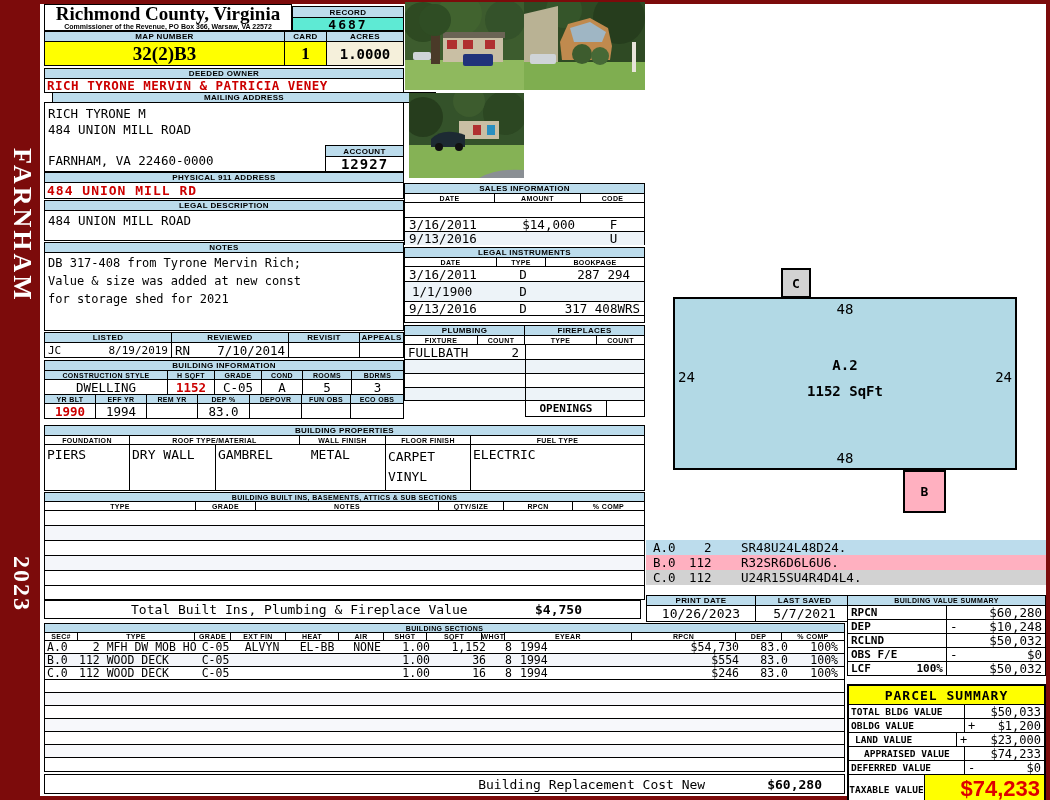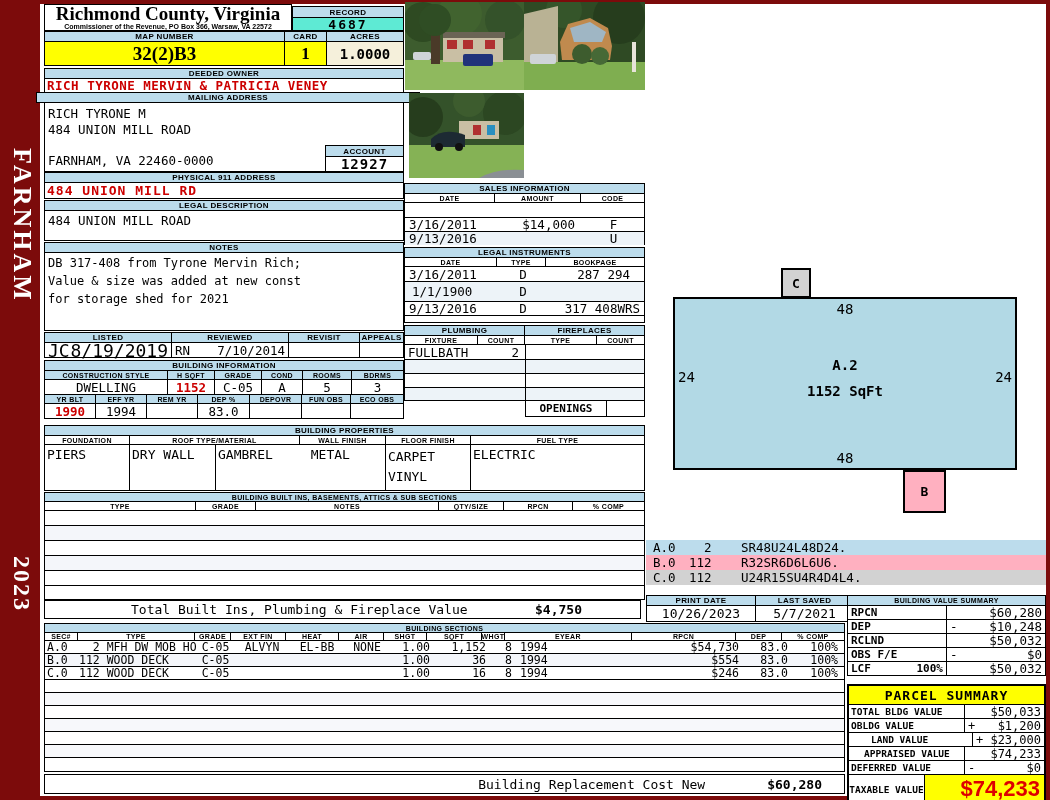--- a/index.html
+++ b/index.html
@@ -53,21 +53,21 @@
     <div class="c" style="width:241px; background:#FFFF00; justify-content:center; font:bold 19px 'Liberation Serif',serif;">32(2)B3</div>
     <div class="c" style="width:43px; background:#FFFF00; justify-content:center; font:bold 17px 'Liberation Serif',serif;">1</div>
     <div class="c" style="flex:1; background:#F5F0DB; justify-content:center; font-weight:bold; font-size:14px;">1.0000</div>
   </div>
 
   <div class="h a" style="left:44px; top:68px; width:360px; height:11px;">DEEDED OWNER</div>
   <div class="a c" style="left:44px; top:78px; width:360px; height:15px; padding-left:2px;">
     <span class="red" style="font-size:12.5px; letter-spacing:.5px;">RICH TYRONE MERVIN &amp; PATRICIA VENEY</span>
   </div>
 
-  <div class="h a" style="left:36px; top:92px; width:384px; height:11px;">MAILING ADDRESS</div>
+  <div class="h a" style="left:52px; top:92px; width:384px; height:11px;">MAILING ADDRESS</div>
   <div class="a box" style="left:44px; top:102px; width:360px; height:70px;">
     <div class="a" style="left:3px; top:3px; font-size:12.5px;">RICH TYRONE M</div>
     <div class="a" style="left:3px; top:19px; font-size:12.5px;">484 UNION MILL ROAD</div>
     <div class="a" style="left:3px; top:50px; font-size:12.5px;">FARNHAM, VA 22460-0000</div>
   </div>
   <div class="h a" style="left:325px; top:145px; width:79px; height:12px;">ACCOUNT</div>
   <div class="a c" style="left:325px; top:156px; width:79px; height:16px; justify-content:center; font-weight:bold; font-size:14px; letter-spacing:1px;">12927</div>
 
   <div class="h a" style="left:44px; top:172px; width:360px; height:11px;">PHYSICAL 911 ADDRESS</div>
   <div class="a c" style="left:44px; top:182px; width:360px; height:17px; padding-left:2px;">
@@ -86,21 +86,21 @@
     <div class="a" style="left:3px; top:39px; font-size:12px;">for storage shed for 2021</div>
   </div>
 
   <div class="row" style="left:44px; top:332px; width:360px; height:11px;">
     <div class="h" style="width:128px;">LISTED</div>
     <div class="h" style="width:118px;">REVIEWED</div>
     <div class="h" style="width:72px;">REVISIT</div>
     <div class="h" style="flex:1;">APPEALS</div>
   </div>
   <div class="row" style="left:44px; top:342px; width:360px; height:16px;">
-    <div class="c" style="width:128px; justify-content:space-between; padding:0 3px; font-size:18px;">
+    <div class="c" style="width:128px; justify-content:space-between; padding:0 3px; font-size:11px;">
       <span>JC</span>
       <span>8/19/2019</span>
     </div>
     <div class="c" style="width:118px; justify-content:space-between; padding:0 3px; font-size:12.5px;">
       <span>RN</span>
       <span>7/10/2014</span>
     </div>
     <div class="c" style="width:72px;"></div>
     <div class="c" style="flex:1;"></div>
   </div>
@@ -486,21 +486,21 @@
         </span>
     </div>
     <div style="display:flex; height:14px; border-bottom:1px solid #000;">
       <span style="width:116px; border-right:1px solid #000; font:bold 9.5px 'DejaVu Sans Mono',monospace; display:flex; align-items:center; padding-left:2px;">OBLDG VALUE</span>
       <span style="flex:1; display:flex; align-items:center; justify-content:space-between; padding:0 3px; font-size:12px;">
           <span>+</span>
           <span>$1,200</span>
         </span>
     </div>
     <div style="display:flex; height:14px; border-bottom:1px solid #000;">
-      <span style="width:108px; border-right:1px solid #000; font:bold 9.5px 'DejaVu Sans Mono',monospace; display:flex; align-items:center; padding-left:6px;margin-left:16px;">LAND VALUE</span>
+      <span style="width:108px; border-right:1px solid #000; font:bold 9.5px 'DejaVu Sans Mono',monospace; display:flex; align-items:center; padding-left:6px;">LAND VALUE</span>
       <span style="flex:1; display:flex; align-items:center; justify-content:space-between; padding:0 3px; font-size:12px;">
           <span>+</span>
           <span>$23,000</span>
         </span>
     </div>
     <div style="display:flex; height:14px; border-bottom:1px solid #000;">
       <span style="width:116px; border-right:1px solid #000; font:bold 9.5px 'DejaVu Sans Mono',monospace; display:flex; align-items:center; padding-left:15px;">APPRAISED VALUE</span>
       <span style="flex:1; display:flex; align-items:center; justify-content:space-between; padding:0 3px; font-size:12px;">
           <span></span>
           <span>$74,233</span>

